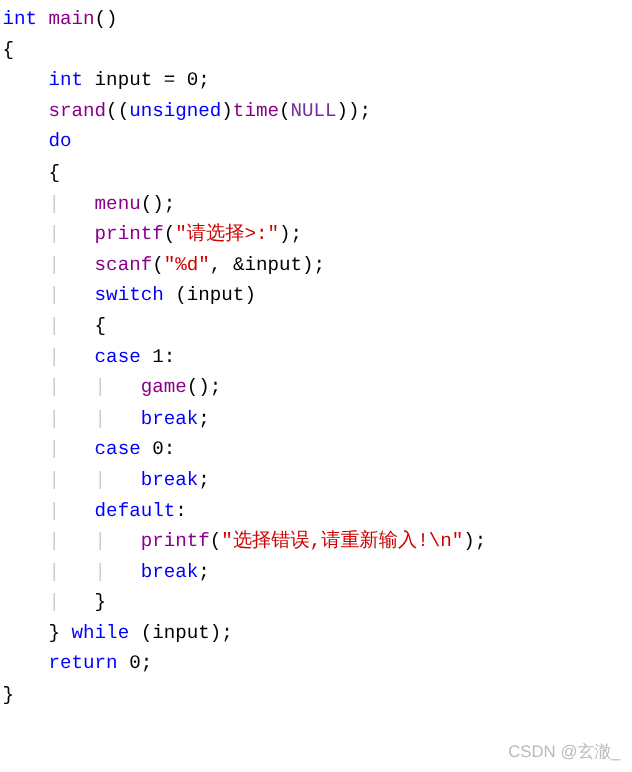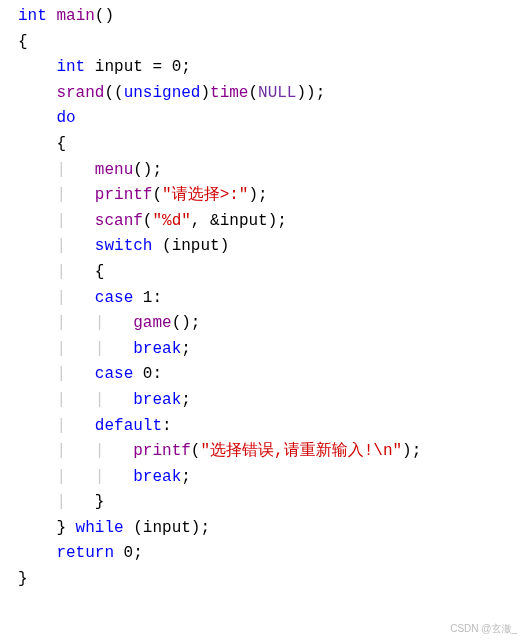--- a/index.html
+++ b/index.html
@@ -8,40 +8,40 @@
       font-family: Consolas, Monaco, 'Courier New', monospace;
       font-size: 16px;
       background: #ffffff;
       line-height: 1.6;
       width: 527px;
       height: 643px;
       position: relative;
     }
     pre {
       margin: 0;
-      padding: 4px 18px;
+      padding: 4px 2px;
       white-space: pre;
       font-family: inherit;
     }
     .kw { color: #0000ff; }
     .type { color: #0000ff; }
     .func { color: #8b008b; }
     .str { color: #d00000; }
     .num { color: #000000; }
     .punct { color: #000000; }
     .ident { color: #000000; }
     .const { color: #7030a0; }
     .escape { color: #d00000; }
     .guide { color: #cccccc; }
     .watermark {
       position: absolute;
       bottom: 6px;
       right: 10px;
       color: #bbbbbb;
-      font-size: 10px;
+      font-size: 14px;
       font-family: sans-serif;
     }
   </style>
 </head>
 <body>
 
 <pre><span class="type">int</span> <span class="func">main</span><span class="punct">()</span>
 <span class="punct">{</span>
     <span class="type">int</span> <span class="ident">input</span><span class="punct"> = </span><span class="num">0</span><span class="punct">;</span>
     <span class="func">srand</span><span class="punct">((</span><span class="kw">unsigned</span><span class="punct">)</span><span class="func">time</span><span class="punct">(</span><span class="const">NULL</span><span class="punct">));</span>

